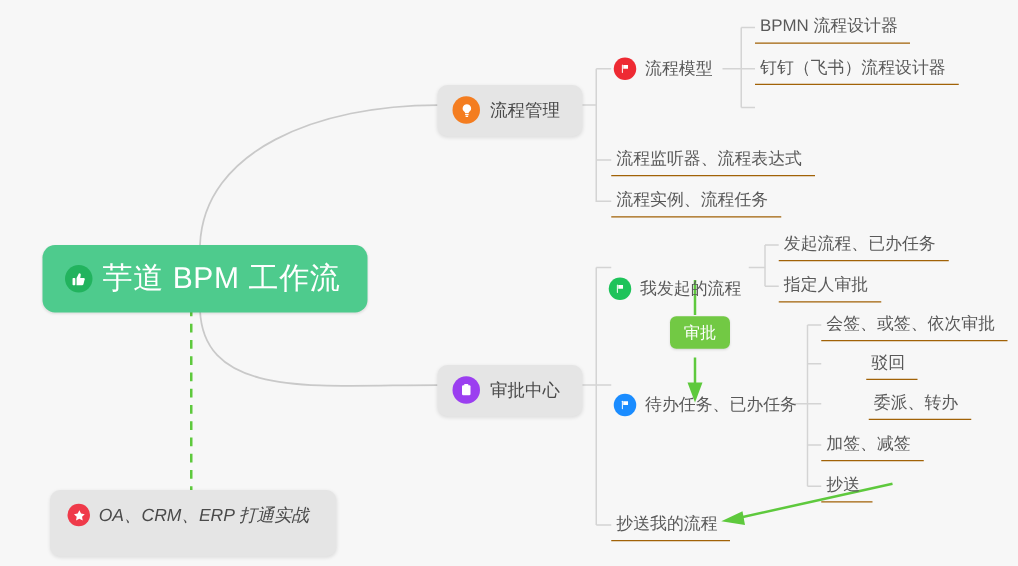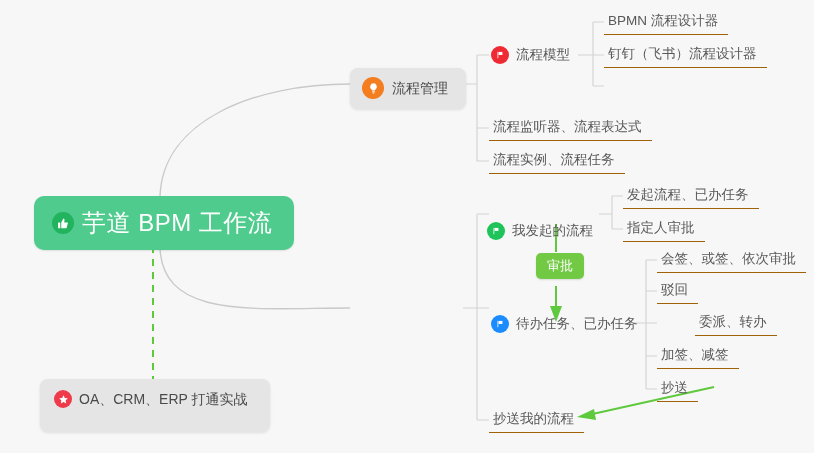--- a/index.html
+++ b/index.html
@@ -160,21 +160,21 @@
   <div class="node root" style="left:34px; top:196px;">
     <span class="ic thumb sz22">
       <svg viewBox="0 0 24 24" width="14" height="14" fill="#ffffff">
         <path d="M9 21h7.5a2 2 0 0 0 1.94-1.5l1.45-5.8A1.6 1.6 0 0 0 18.34 11H14l.6-3.6A2.3 2.3 0 0 0 12.33 4.5L9 11v10z"></path>
         <rect x="3.5" y="11" width="3.8" height="10" rx="1"></rect>
       </svg>
     </span>
     <span class="label">芋道 BPM 工作流</span>
   </div>
 
-  <div class="node card" style="left:40px; top:379px; padding:11px 22px 24px 14px;">
+  <div class="node card" style="left:40px; top:392px; padding:11px 22px 24px 14px;font-style:italic;">
     <span class="ic star sz18">
       <svg viewBox="0 0 24 24" width="11" height="11" fill="#ffffff">
         <path d="M12 2.6l2.9 5.9 6.5.95-4.7 4.6 1.1 6.45L12 17.45 6.2 20.5l1.1-6.45-4.7-4.6 6.5-.95z"></path>
       </svg>
     </span>
     <span class="label">OA、CRM、ERP 打通实战</span>
   </div>
 
   <div class="node card" style="left:350px; top:68px;">
     <span class="ic bulb sz22">
@@ -204,20 +204,29 @@
     <span class="label">钉钉（飞书）流程设计器</span>
   </div>
 
   <div class="node leaf" style="left:489px; top:115px;">
     <span class="label">流程监听器、流程表达式</span>
   </div>
   <div class="node leaf" style="left:489px; top:148px;">
     <span class="label">流程实例、流程任务</span>
   </div>
 
+  <div class="node card" style="left:350px; top:292px;">
+    <span class="ic clip sz22">
+      <svg viewBox="0 0 24 24" width="12" height="12" fill="#ffffff">
+        <rect x="5.2" y="4.2" width="13.6" height="16" rx="2"></rect>
+        <rect x="8.6" y="2.2" width="6.8" height="3.4" rx="1.3"></rect>
+      </svg>
+    </span>
+    <span class="label">审批中心</span>
+  </div>
 
   <div class="node leaf with-icon" style="left:485px; top:201px; border-bottom:none;margin-top:16px;">
     <span class="ic flaggrn sz18">
       <svg viewBox="0 0 24 24" width="10" height="10" fill="#ffffff">
         <rect x="6" y="4" width="1.9" height="16" rx="0.7"></rect>
         <path d="M8.6 4.6h9.2v7.4H8.6z"></path>
       </svg>
     </span>
     <span class="label">我发起的流程</span>
   </div>
@@ -239,21 +248,21 @@
         <rect x="6" y="4" width="1.9" height="16" rx="0.7"></rect>
         <path d="M8.6 4.6h9.2v7.4H8.6z"></path>
       </svg>
     </span>
     <span class="label">待办任务、已办任务</span>
   </div>
 
   <div class="node leaf" style="left:657px; top:247px;">
     <span class="label">会签、或签、依次审批</span>
   </div>
-  <div class="node leaf" style="left:657px; top:278px;text-align:center;">
+  <div class="node leaf" style="left:693px; top:278px;text-align:center;">
     <span class="label">驳回</span>
   </div>
   <div class="node leaf" style="left:695px; top:310px;">
     <span class="label">委派、转办</span>
   </div>
   <div class="node leaf" style="left:657px; top:343px;">
     <span class="label">加签、减签</span>
   </div>
   <div class="node leaf" style="left:657px; top:376px;">
     <span class="label">抄送</span>

